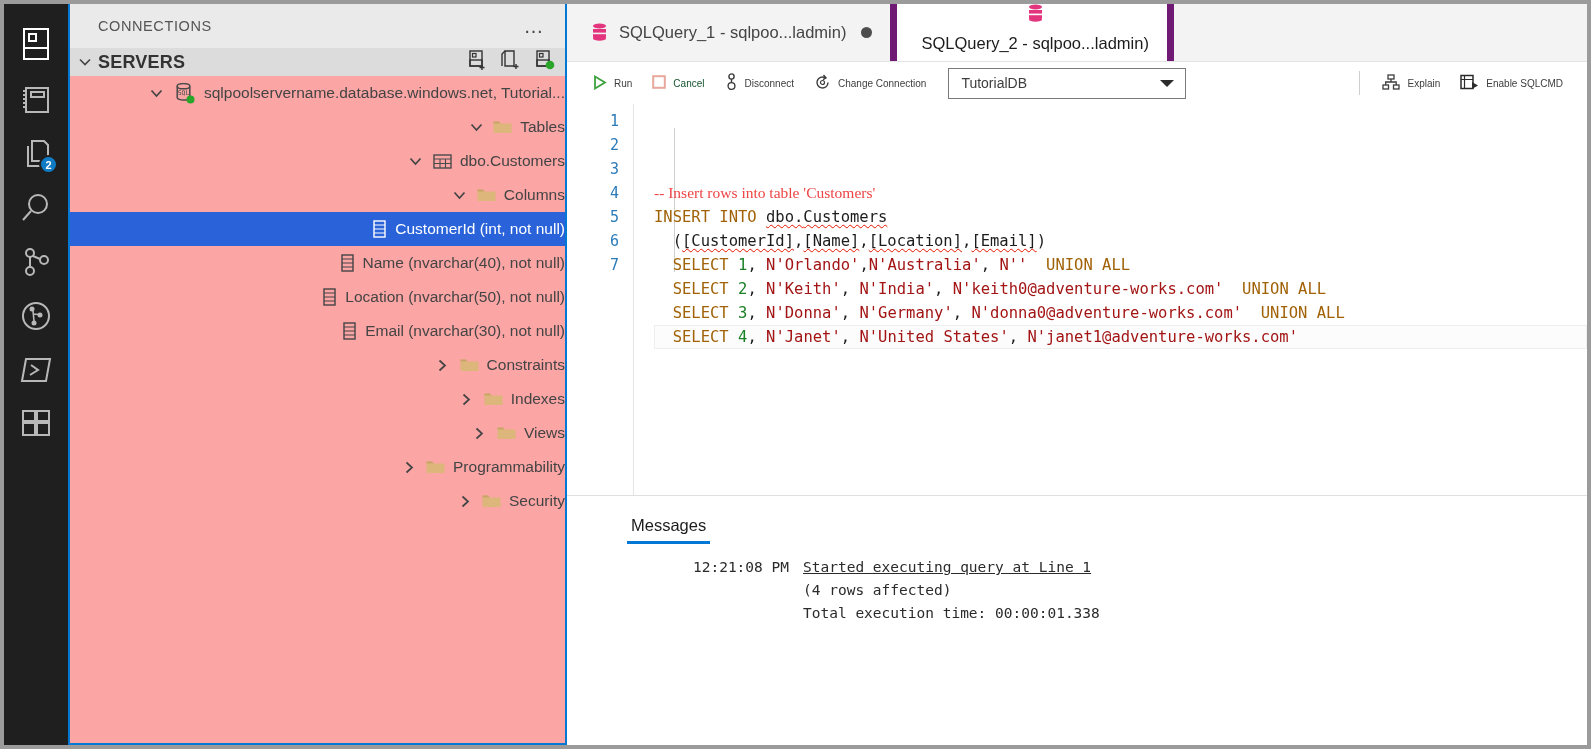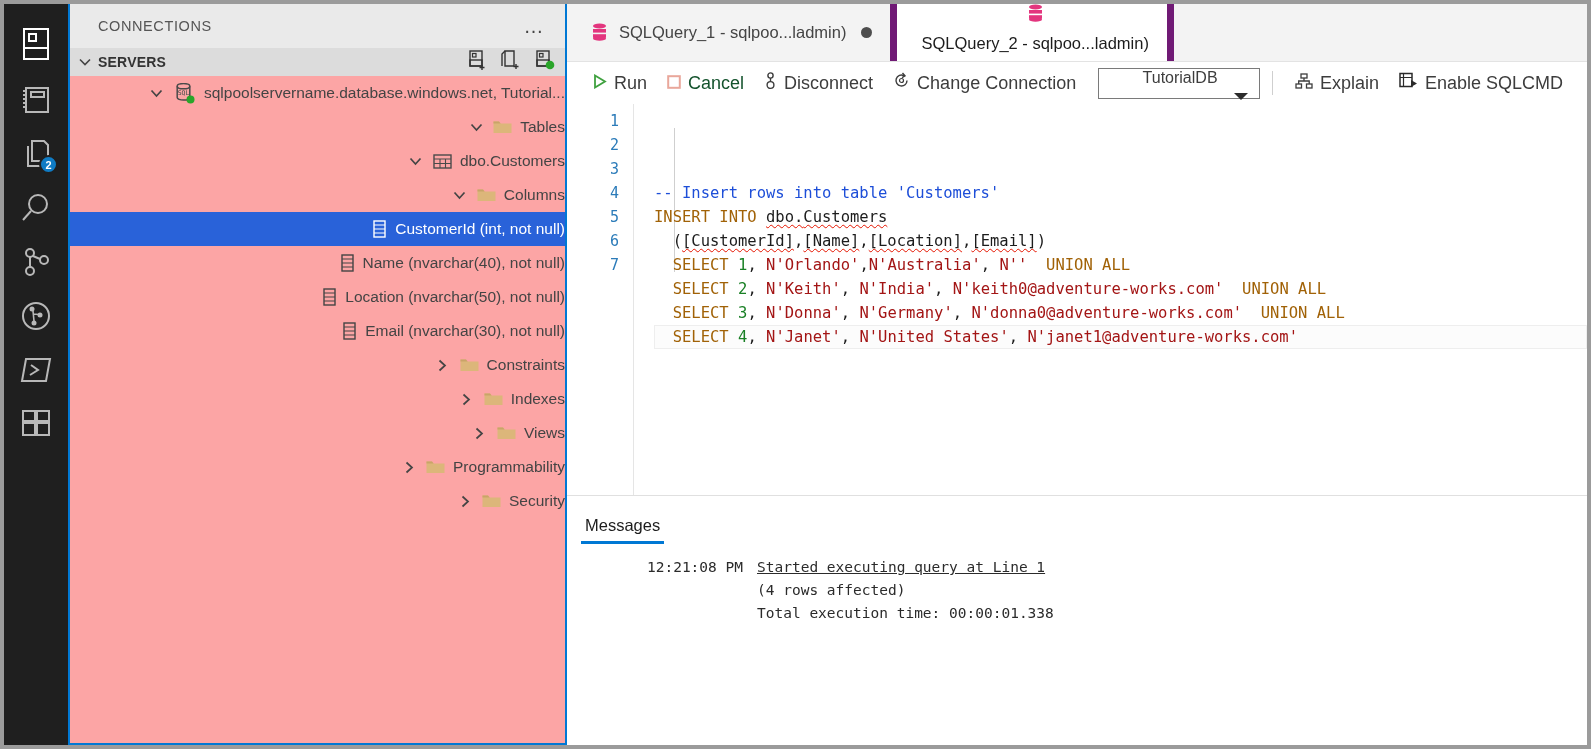--- a/index.html
+++ b/index.html
@@ -83,21 +83,21 @@
   .section-header {
     height: 28px;
     background: #dcdcdc;
     display: flex;
     align-items: center;
     padding-left: 6px;
     padding-right: 10px;
     flex: 0 0 28px;
   }
   .section-header .lbl {
-    font-size: 14px;
+    font-size: 18px;
     font-weight: bold;
     color: #333;
     letter-spacing: 0.2px;
     margin-left: 4px;
   }
   .section-actions { margin-left: auto; display:flex; gap:14px; align-items:center; }
   .chev {
     width: 18px; height: 18px;
     display:inline-flex; align-items:center; justify-content:center;
     flex: 0 0 18px;
@@ -156,43 +156,42 @@
     height: 42px;
     flex: 0 0 42px;
     display: flex;
     align-items: center;
     padding: 0 14px 0 16px;
     gap: 0px;
     background: #fff;
   }
   .tb-btn {
     display: flex; align-items: center; gap: 7px;
-    font-size: 18px;
+    font-size: 10px;
     color: #3d3d3d;
     padding: 0 10px;
     height: 30px;
     cursor: pointer;
     white-space: nowrap;
   }
   .tb-btn.disabled { color: #14532d; cursor: default; }
   .tb-sep {
     width: 1px; height: 24px; background: #cfcfcf; margin: 0 12px;
   }
   .db-select {
     margin-left: 12px;
     width: 238px; height: 31px;
     border: 1px solid #7a7a7a;
     background: #fff;
     display: flex;
     align-items: center;
     padding: 0 10px 0 12px;
-    font-size: 16px;
+    font-size: 14px;
     color: #3d3d3d;
     cursor: pointer;
-    flex-direction: column;
   }
   .db-select .caret { margin-left: auto; }
   .tb-right { margin-left: auto; display:flex; align-items:center; }
 
   
   .code-area {
     flex: 1;
     position: relative;
     overflow: hidden;
     background: #fff;
@@ -219,21 +218,21 @@
     font-size: 15.5px;
     line-height: 24px;
     white-space: pre;
     position: relative;
     padding-left: 20px;
     overflow: hidden;
   }
   .cl { height: 24px; position: relative; }
   .cl.current { box-shadow: inset 0 0 0 1px #eeeeee; background: #fcfcfc; }
   .kw { color: #a16207; }
-  .cmt { color: #1d4ed8; }
+  .cmt { color: #ef4444; font-family: Liberation Serif, serif; }
   .str { color: #a31515; }
   .num { color: #1a8026; }
   .plain { color: #1c1c1c; }
   .squig {
     text-decoration: underline;
     text-decoration-style: wavy;
     text-decoration-color: #e51400;
     text-decoration-thickness: 1px;
     text-underline-offset: 2px;
   }
@@ -247,20 +246,21 @@
   }
 
   
   .results-panel {
     height: 250px;
     flex: 0 0 250px;
     border-top: 1px solid #e0e0e0;
     background: #fff;
     display: flex;
     flex-direction: column;
+    padding-left: 46px;
   }
   .results-tabs {
     height: 48px; flex: 0 0 48px;
     display: flex; align-items: flex-end;
     padding-left: 14px;
   }
   .rtab {
     font-size: 16.5px;
     color: #1c1c1c;
     padding: 0 4px 6px 4px;

